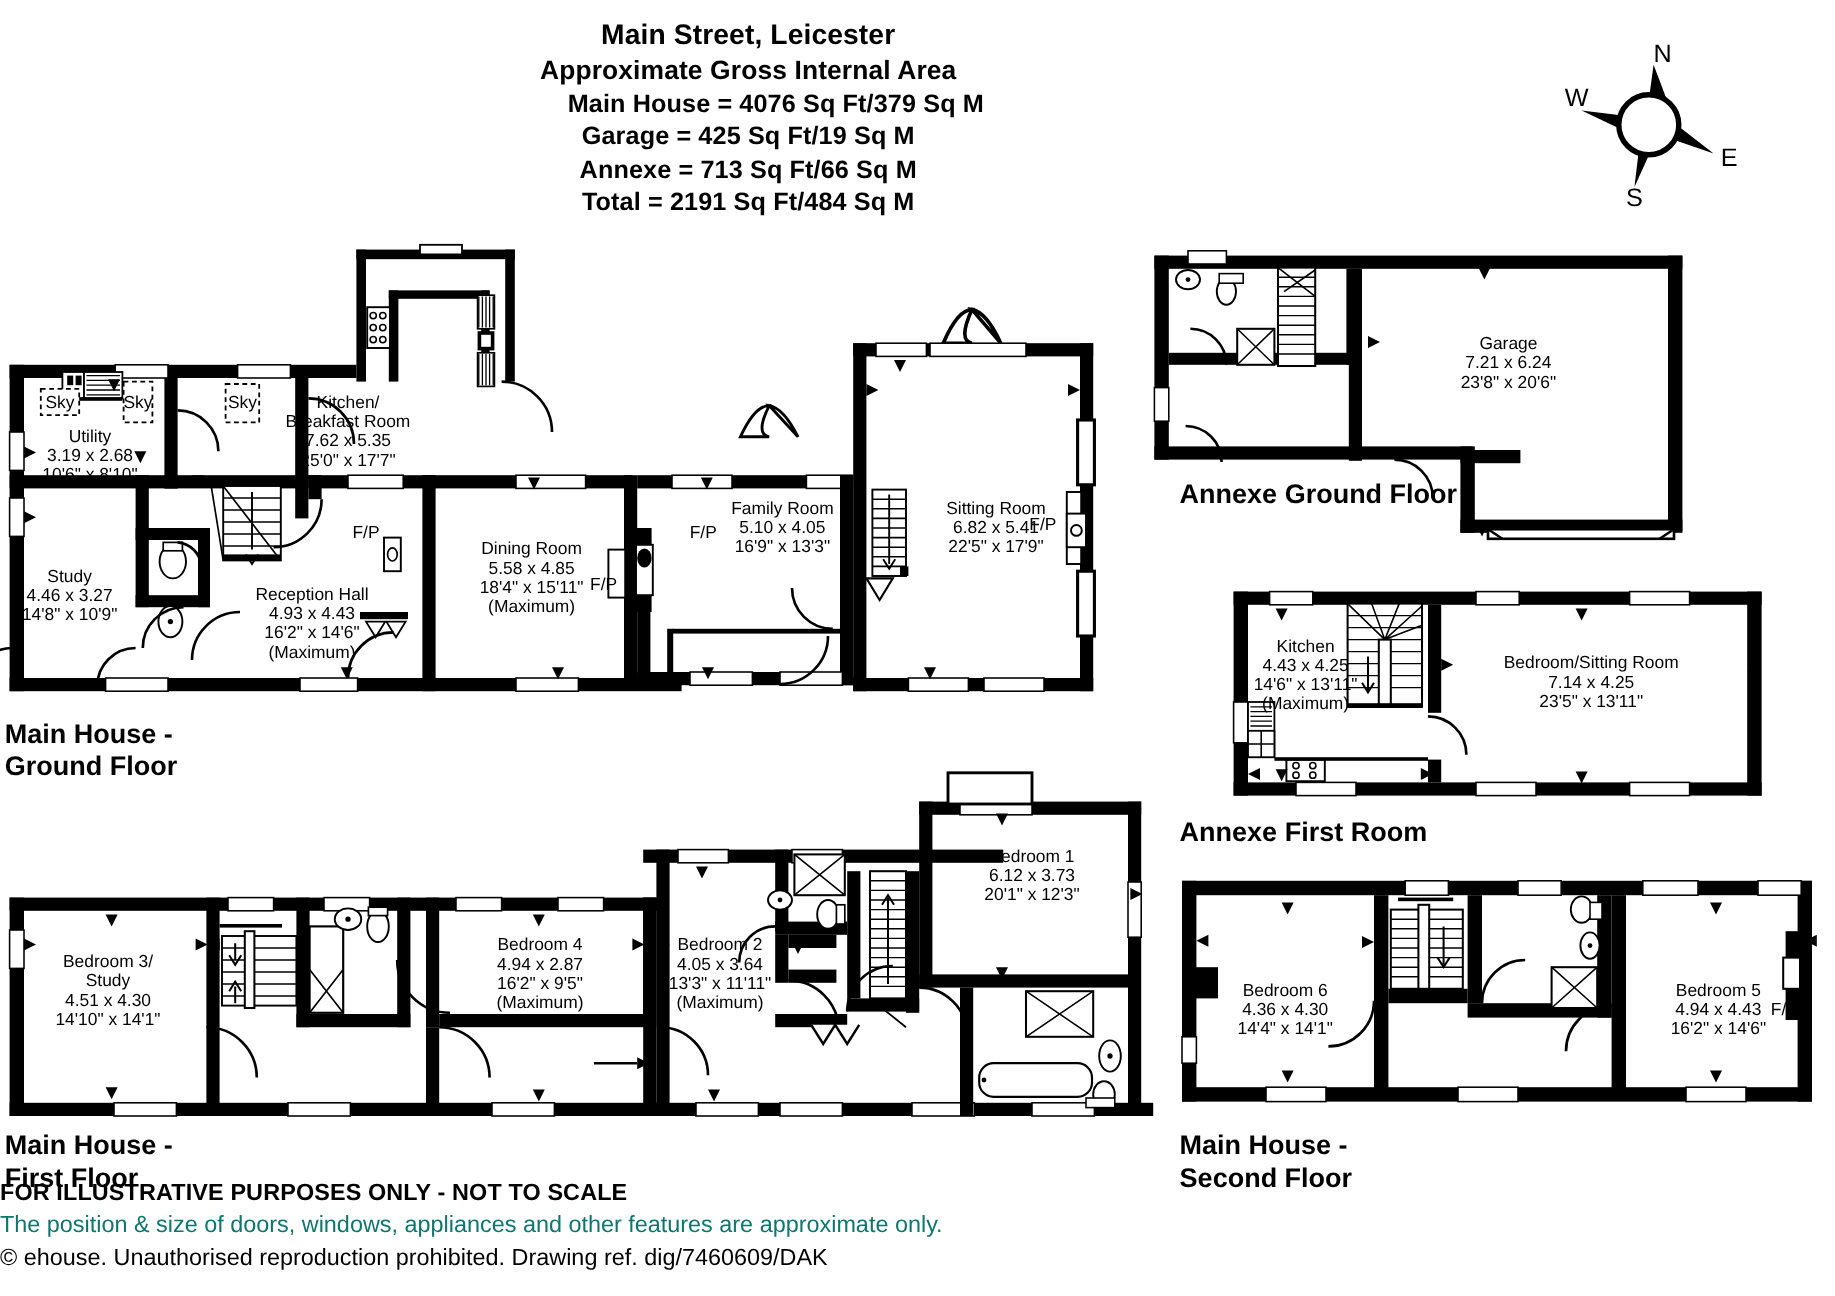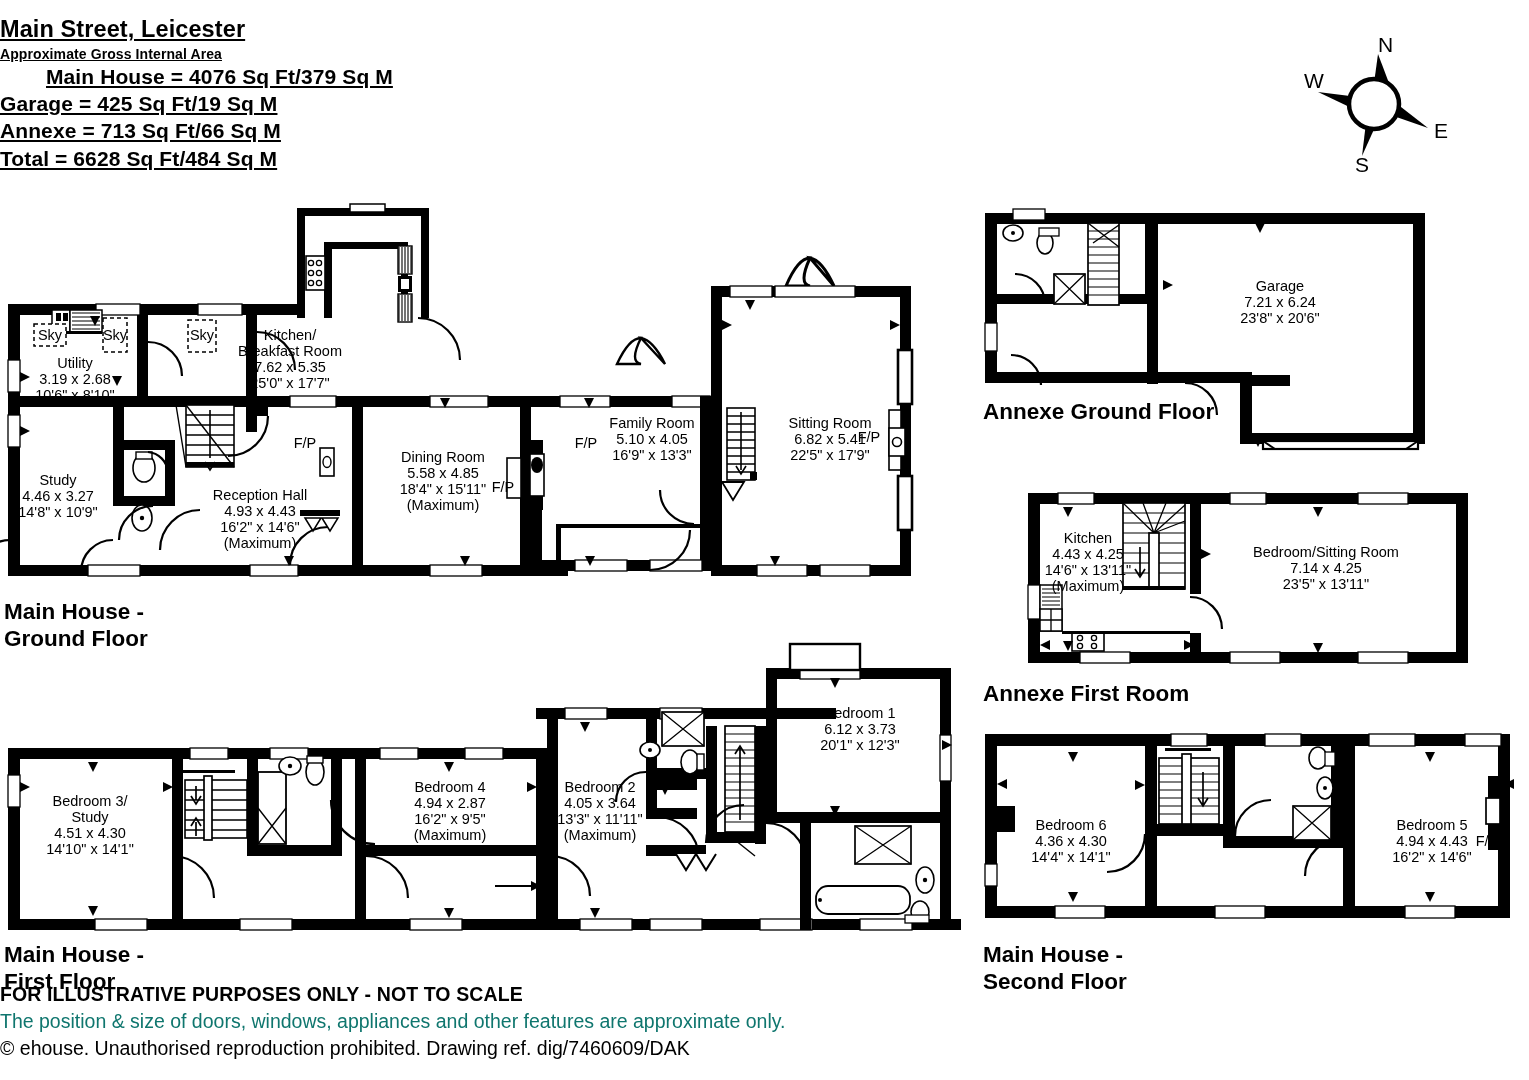--- a/index.html
+++ b/index.html
@@ -14,32 +14,31 @@
     height: 1080px;
     background: #ffffff;
     overflow: hidden;
   }
 
   
   #header {
     position: absolute;
     left: 0; top: 14px;
     width: 1247px;
-    text-align: left;
+    text-align: center;
     pointer-events: none;
-    text-decoration: underline;
   }
   #header .line {
     font-weight: bold;
     color: #000;
     line-height: 1.30;
     letter-spacing: .1px;
   }
   #header .l0 { font-size: 23.5px; }
-  #header .l1 { font-size: 14px; }
+  #header .l1 { font-size: 22px; }
   #header .l2 { font-size: 21px; padding-left: 46px; }
   #header .l3 { font-size: 21px; }
   #header .l4 { font-size: 21px; }
   #header .l5 { font-size: 21px; }
 
   
   #compass { position: absolute; left: 1300px; top: 36px; width: 160px; height: 140px; }
   #compass text { font-family: "Liberation Sans", sans-serif; font-size: 21px; fill: #000; }
 
   
@@ -75,21 +74,21 @@
 <body>
 
 <div id="page">
 
   <div id="header">
     <div class="line l0">Main Street, Leicester</div>
     <div class="line l1">Approximate Gross Internal Area</div>
     <div class="line l2">Main House = 4076 Sq Ft/379 Sq M</div>
     <div class="line l3">Garage = 425 Sq Ft/19 Sq M</div>
     <div class="line l4">Annexe = 713 Sq Ft/66 Sq M</div>
-    <div class="line l5">Total = 6628 Sq Ft/484 Sq M</div>
+    <div class="line l5">Total = 2191 Sq Ft/484 Sq M</div>
   </div>
 
   <div id="compass">
     <svg width="160" height="140" viewBox="0 0 160 140">
       <g>
 
         <path d="M78 18 L72 62 L92 55 Z" fill="#000"></path>
 
         <path d="M62 120 L80 80 L68 70 Z" fill="#000"></path>
 
@@ -496,21 +495,21 @@
         <text class="rl" x="860" y="78">Bedroom 1</text>
         <text class="rl" x="860" y="94">6.12 x 3.73</text>
         <text class="rl" x="860" y="110">20'1" x 12'3"</text>
       </g>
     </svg>
   </div>
 
   <div class="caption" style="left:4px; top:941px;">Main House -
 First Floor</div>
 
-  <div class="plan" style="left:975px; top:205px;">
+  <div class="plan" style="left:952px; top:205px;">
     <svg width="460" height="250" viewBox="0 0 460 250">
       <g fill="#000">
 
         <rect x="10" y="8" width="440" height="11"></rect>
         <rect x="10" y="8" width="12" height="170"></rect>
         <rect x="10" y="167" width="265" height="11"></rect>
         <rect x="438" y="8" width="12" height="230"></rect>
         <rect x="265" y="167" width="12" height="72"></rect>
         <rect x="265" y="170" width="50" height="11"></rect>
         <rect x="265" y="228" width="185" height="11"></rect>

